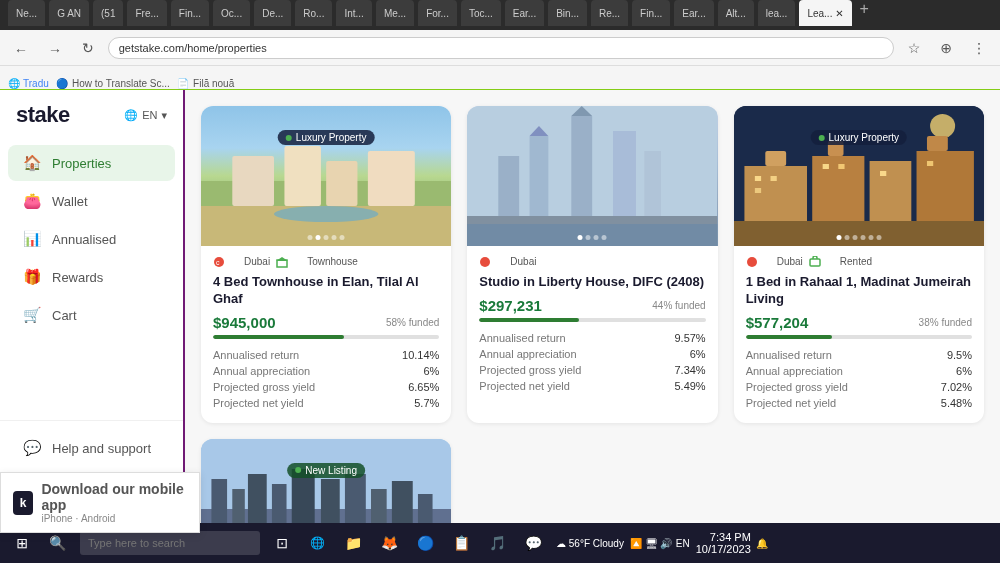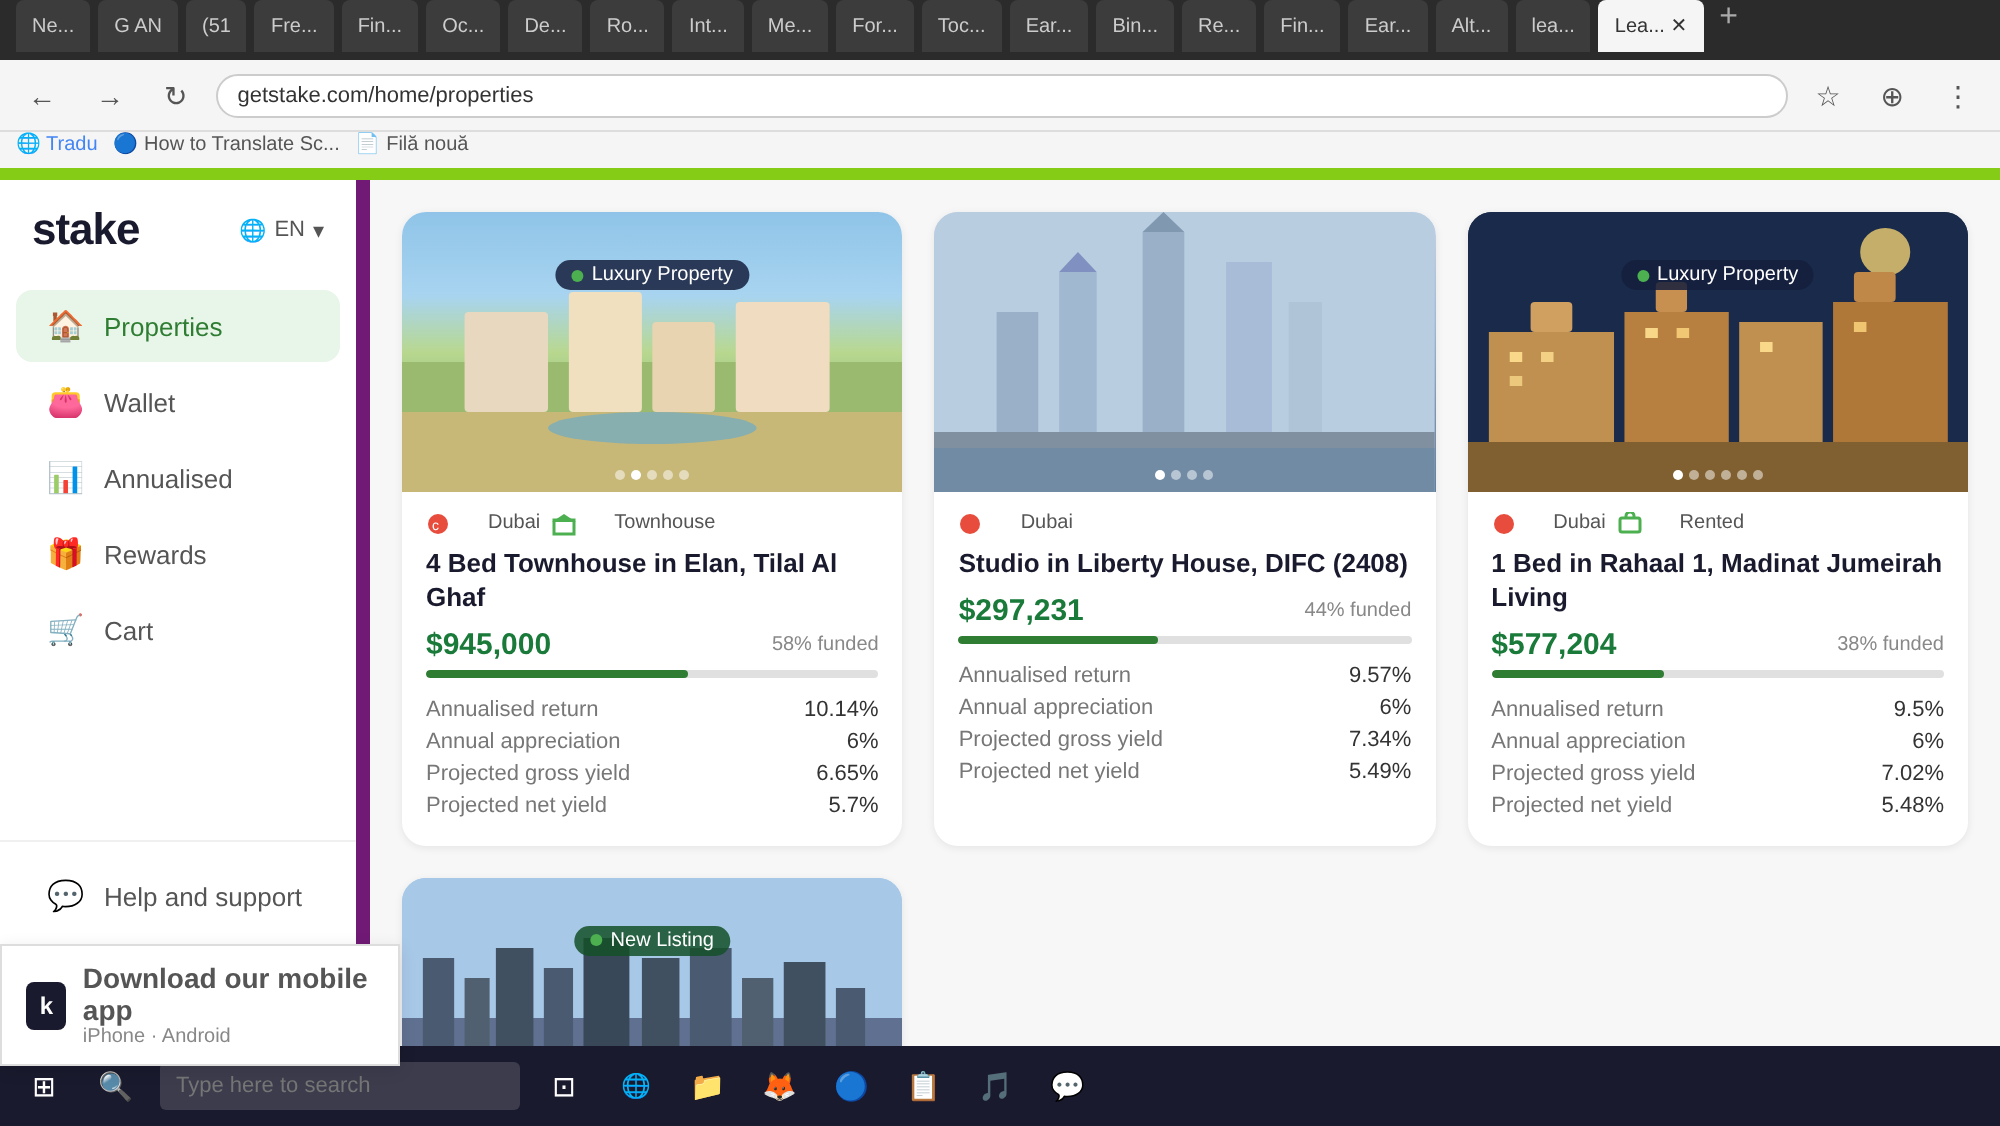--- a/index.html
+++ b/index.html
@@ -64,24 +64,24 @@
       border-radius: 12px;
       padding: 0 10px;
       font-size: 11px;
       background: white;
       color: #333;
     }
     .bookmark-bar {
       background: #f5f5f5;
       height: 24px;
       display: flex;
-      align-items: flex-start;
+      align-items: flex-end;
       padding: 0 8px;
       gap: 8px;
-      border-bottom: 6px solid #84cc16;
+      border-bottom: 1px solid #84cc16;
       overflow: hidden;
     }
     .bookmark-item {
       font-size: 10px;
       color: #555;
       white-space: nowrap;
       display: flex;
       align-items: center;
       gap: 2px;
     }
@@ -93,21 +93,21 @@
       overflow: hidden;
       background: #f7f7f7;
     }
 
     
     .sidebar {
       width: 185px;
       background: white;
       display: flex;
       flex-direction: column;
-      border-right: 7px solid #701a75;
+      border-right: 2px solid #701a75;
       padding: 12px 0;
       flex-shrink: 0;
     }
     .logo {
       padding: 0 16px 16px;
       display: flex;
       align-items: center;
       justify-content: space-between;
     }
     .logo-text {
@@ -783,13 +783,22 @@
   <div class="taskbar-icon">🔍</div>
   <input class="search-bar-taskbar" placeholder="Type here to search" style="">
   <div class="taskbar-icon">⊡</div>
   <div class="taskbar-icon" style="font-size:12px">🌐</div>
   <div class="taskbar-icon">📁</div>
   <div class="taskbar-icon">🦊</div>
   <div class="taskbar-icon">🔵</div>
   <div class="taskbar-icon">📋</div>
   <div class="taskbar-icon">🎵</div>
   <div class="taskbar-icon">💬</div>
+  <div class="taskbar-status">
+    <span>☁ <span>56°F Cloudy</span></span>
+    <span>🔼 🖥 🔊 EN</span>
+    <div class="taskbar-time">
+      <div>7:34 PM</div>
+      <div>10/17/2023</div>
+    </div>
+    <span>🔔</span>
+  </div>
 </div>
 
 </body></html>

